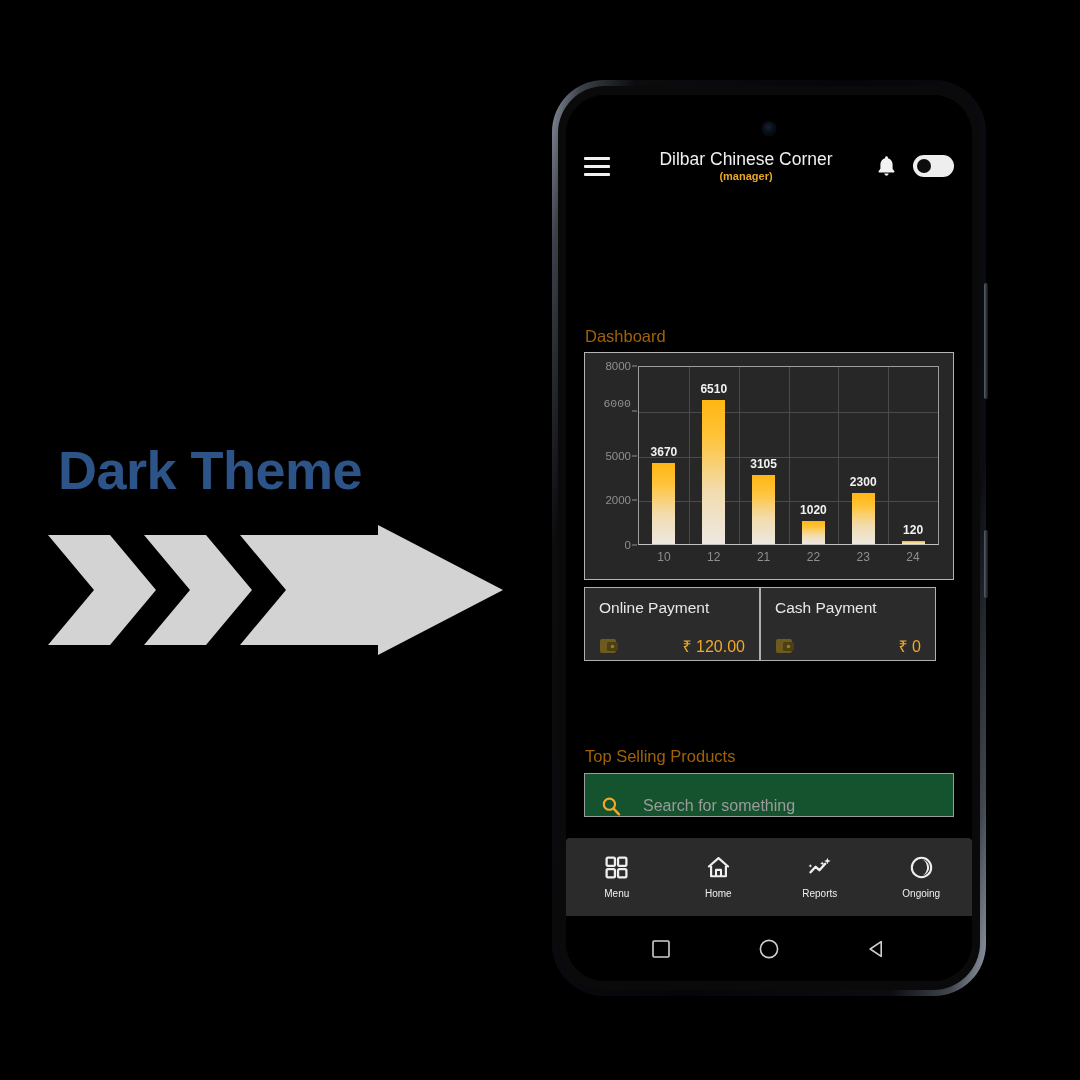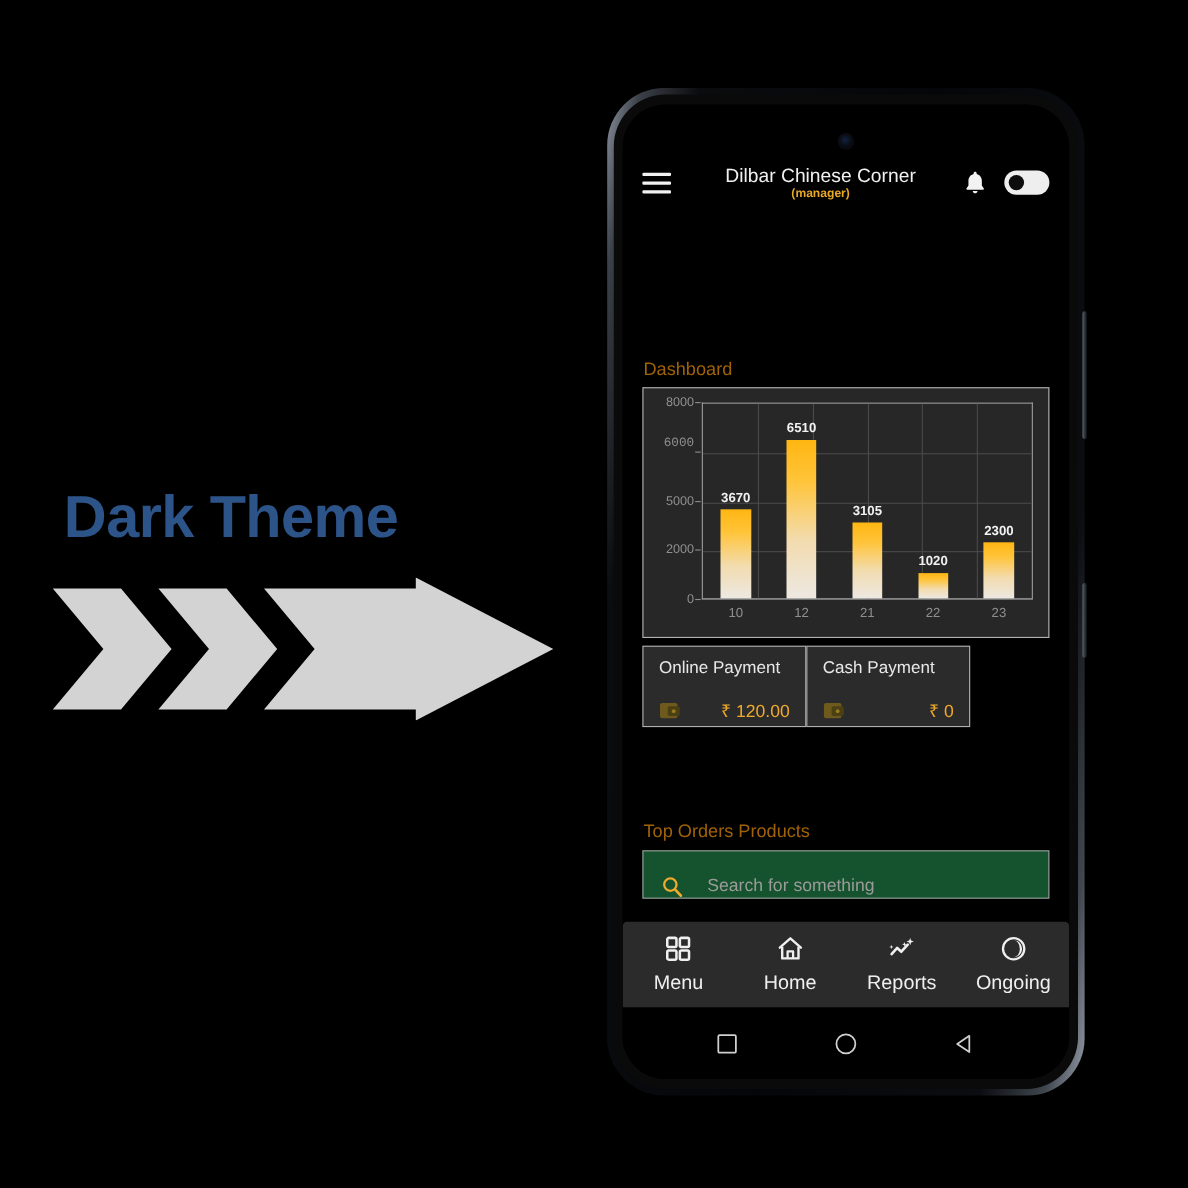--- a/index.html
+++ b/index.html
@@ -294,21 +294,21 @@
     left: 50%;
     transform: translateX(-50%);
     font-size: 12px;
     color: #8f8f8f;
   }
 
   
   #payments {
     position: absolute;
     left: 18px; top: 492px;
-    width: 298px;
+    width: 352px;
     display: grid;
     grid-template-columns: 1fr 1fr;
   }
   .pay-card {
     height: 74px;
     background: #2b2b2b;
     border: 1px solid #b0b0b0;
     box-sizing: border-box;
     padding: 11px 14px 0 14px;
     cursor: pointer;
@@ -370,21 +370,21 @@
   }
   .nav-item {
     flex: 1 1 0;
     display: flex;
     flex-direction: column;
     align-items: center;
     gap: 8px;
     cursor: pointer;
   }
   .nav-label {
-    font-size: 18px;
+    font-size: 10px;
     color: #efefef;
   }
 
   
   #sys-nav {
     position: absolute;
     left: 0; bottom: 0;
     width: 406px;
     height: 65px;
     background: #000;
@@ -475,20 +475,25 @@
                 <div class="bar-cell">
                   <div class="bar" style="height: 12.75%;"></div>
                   <div class="bar-value" style="bottom: calc(12.75% + 4px);">1020</div>
                   <div class="x-label">22</div>
                 </div>
                 <div class="bar-cell">
                   <div class="bar" style="height: 28.75%;"></div>
                   <div class="bar-value" style="bottom: calc(28.75% + 4px);">2300</div>
                   <div class="x-label">23</div>
                 </div>
+                <div class="bar-cell">
+                  <div class="bar" style="height: 1.5%;"></div>
+                  <div class="bar-value" style="bottom: calc(1.5% + 4px);">120</div>
+                  <div class="x-label">24</div>
+                </div>
               </div>
           </div>
         <div class="y-label" style="top: 185px;">0</div>
             <div class="y-tick" style="top: 185px;"></div>
             <div class="y-label" style="top: 140.25px;">2000</div>
             <div class="y-tick" style="top: 140.25px;"></div>
             <div class="y-label" style="top: 95.5px;">5000</div>
             <div class="y-tick" style="top: 95.5px;"></div>
             <div class="y-label" style="top: 43px; font-family: Liberation Mono, monospace;">6000</div>
             <div class="y-tick" style="top: 50.75px;"></div>
@@ -515,21 +520,21 @@
             <svg width="22" height="19" viewBox="0 0 22 19">
               <rect x="1" y="2" width="16" height="14" rx="2" fill="#6d5a1c"></rect>
               <rect x="8" y="5" width="11" height="9" rx="1.6" fill="#4b3f14"></rect>
               <circle cx="13.5" cy="9.5" r="1.7" fill="#9a7d22"></circle>
             </svg>
             <div class="pay-amount">₹ 0</div>
           </div>
         </div>
       </div>
 
-      <div class="section-label" id="topselling-label">Top Orders Products</div>
+      <div class="section-label" id="topselling-label">Top Selling Products</div>
 
       <div id="search-bar">
         <svg width="20" height="20" viewBox="0 0 20 20">
           <circle cx="8.4" cy="8.2" r="5.6" fill="none" stroke="#f0a92b" stroke-width="2.1"></circle>
           <line x1="12.6" y1="12.6" x2="18" y2="18.3" stroke="#f0a92b" stroke-width="2.4" stroke-linecap="round"></line>
         </svg>
         <input id="search-input" type="text" placeholder="Search for something" style="">
       </div>
 
       <div id="bottom-nav">

